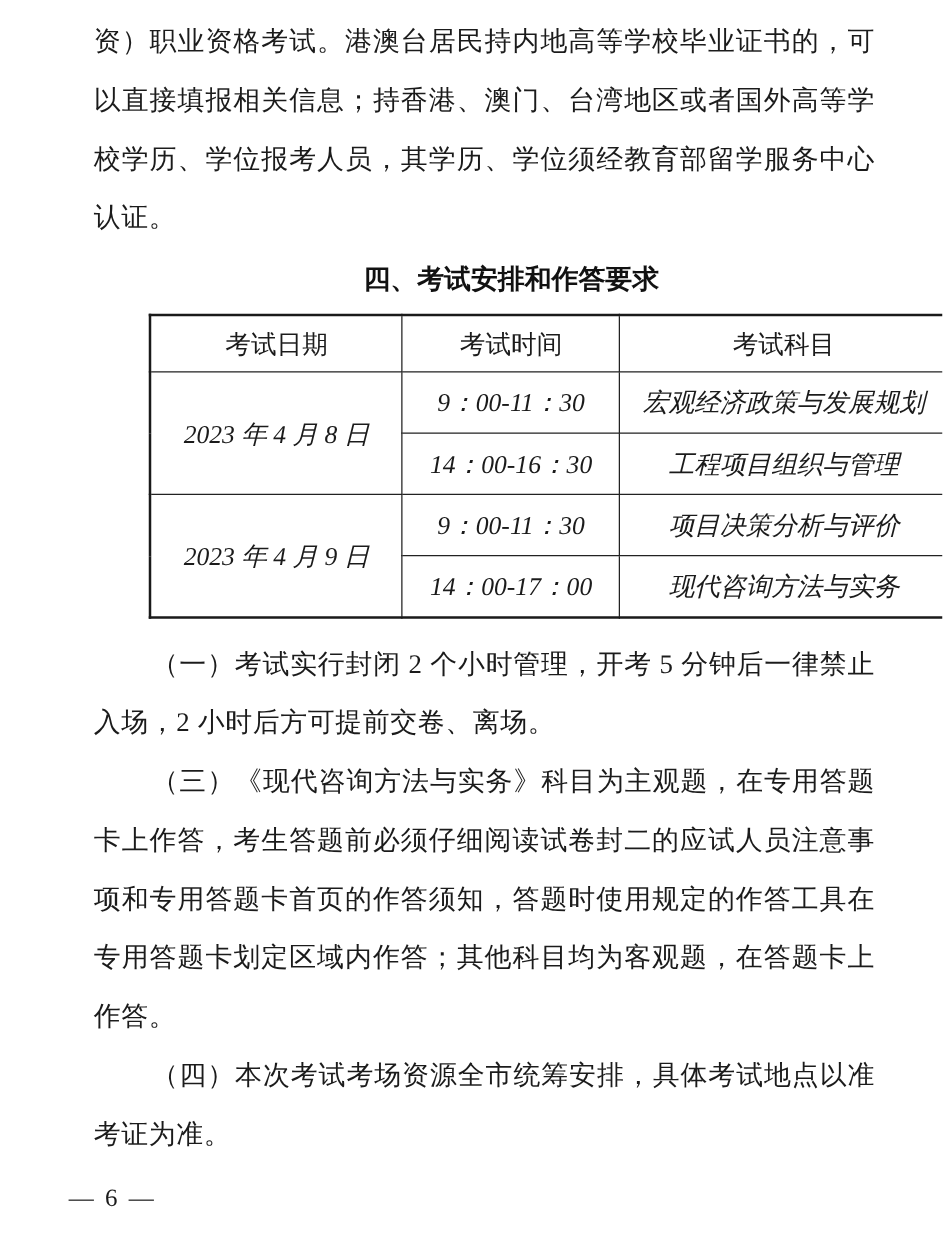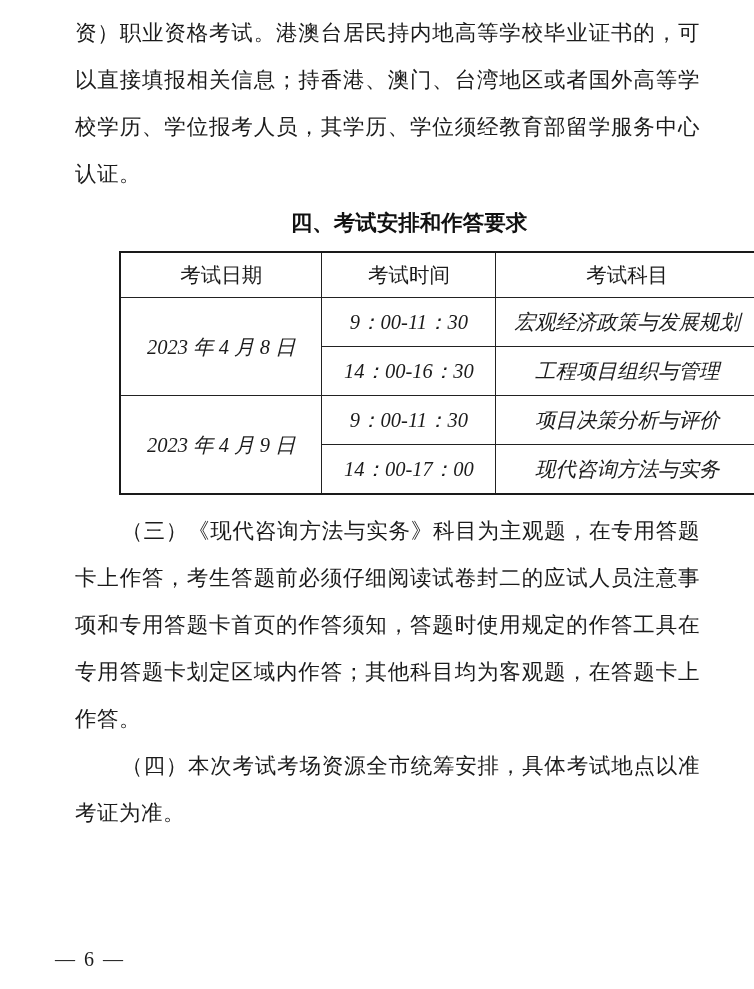--- a/index.html
+++ b/index.html
@@ -110,20 +110,21 @@
         <td>9：00-11：30</td>
         <td>项目决策分析与评价</td>
       </tr>
       <tr>
         <td>14：00-17：00</td>
         <td>现代咨询方法与实务</td>
       </tr>
     </tbody>
   </table>
 
+  <p class="body-text indent">（一）考试实行封闭 2 个小时管理，开考 5 分钟后一律禁止入场，2 小时后方可提前交卷、离场。</p>
 
 
   <p class="body-text indent">（三）《现代咨询方法与实务》科目为主观题，在专用答题卡上作答，考生答题前必须仔细阅读试卷封二的应试人员注意事项和专用答题卡首页的作答须知，答题时使用规定的作答工具在专用答题卡划定区域内作答；其他科目均为客观题，在答题卡上作答。</p>
 
   <p class="body-text indent">（四）本次考试考场资源全市统筹安排，具体考试地点以准考证为准。</p>
 
   <div class="page-number">— 6 —</div>
 
 </div>
 

